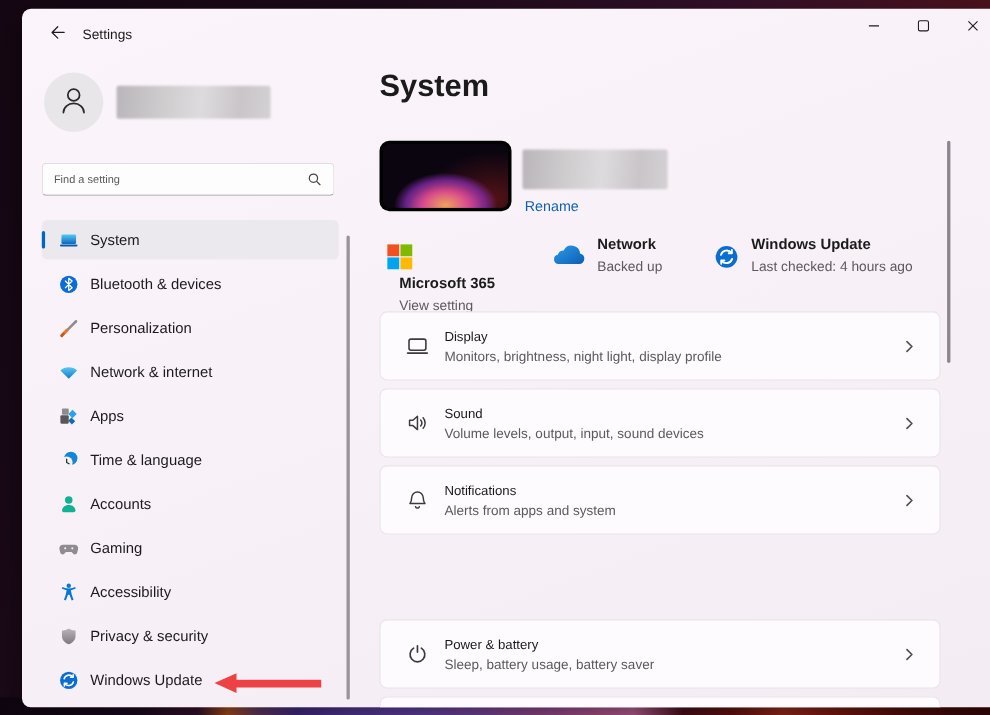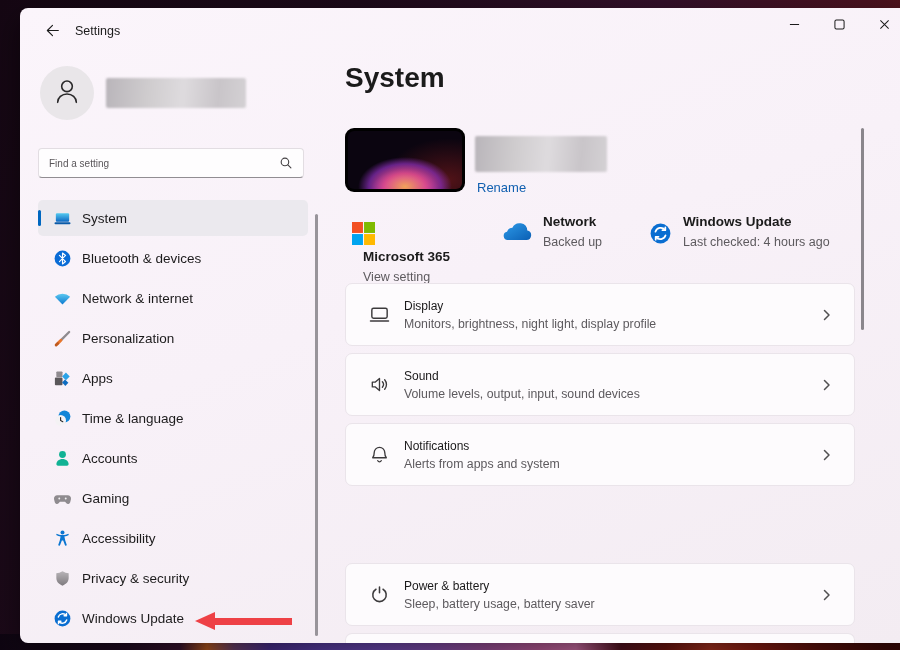--- a/index.html
+++ b/index.html
@@ -154,41 +154,41 @@
             <circle cx="10" cy="10" r="8.3" fill="#0a6cd6"></circle>
             <path d="M6.8 6.8 L13.2 13.2 L10 15.8 V4.2 L13.2 6.8 L6.8 13.2" fill="none" stroke="#fff" stroke-width="1.2" stroke-linejoin="round" stroke-linecap="round"></path>
           </svg>
       </span>
       <span class="nav-label">Bluetooth &amp; devices</span>
     </div>
 
     <div class="nav-item">
       <span class="nav-ico">
         <svg width="19" height="19" viewBox="0 0 20 20">
+            <path d="M17 3.2 L9 11.2" stroke="#8f8b8f" stroke-width="2.4" stroke-linecap="round"></path>
+            <path d="M8.4 11.8 L5.6 14.6" stroke="#e8762c" stroke-width="3" stroke-linecap="round"></path>
+            <path d="M4.8 15.4 l-1.5 1.5" stroke="#c05a1e" stroke-width="3" stroke-linecap="round"></path>
+          </svg>
+      </span>
+      <span class="nav-label">Personalization</span>
+    </div>
+
+    <div class="nav-item">
+      <span class="nav-ico">
+        <svg width="19" height="19" viewBox="0 0 20 20">
             <defs>
               <linearGradient id="gwifi" x1="0" y1="0" x2="0" y2="1">
                 <stop offset="0" stop-color="#5bc7f0"></stop>
                 <stop offset="1" stop-color="#0d7ad0"></stop>
               </linearGradient>
             </defs>
             <path d="M10 16.2 L2 8.2 A11.8 11.8 0 0 1 18 8.2 Z" fill="url(#gwifi)"></path>
           </svg>
       </span>
       <span class="nav-label">Network &amp; internet</span>
-    </div>
-
-    <div class="nav-item">
-      <span class="nav-ico">
-        <svg width="19" height="19" viewBox="0 0 20 20">
-            <path d="M17 3.2 L9 11.2" stroke="#8f8b8f" stroke-width="2.4" stroke-linecap="round"></path>
-            <path d="M8.4 11.8 L5.6 14.6" stroke="#e8762c" stroke-width="3" stroke-linecap="round"></path>
-            <path d="M4.8 15.4 l-1.5 1.5" stroke="#c05a1e" stroke-width="3" stroke-linecap="round"></path>
-          </svg>
-      </span>
-      <span class="nav-label">Personalization</span>
     </div>
 
     <div class="nav-item">
       <span class="nav-ico">
         <svg width="19" height="19" viewBox="0 0 20 20">
             <rect x="2" y="9" width="8" height="8" rx="1" fill="#5a575a"></rect>
             <rect x="3.5" y="2.5" width="6.5" height="6" rx="1" fill="#8f8b8f"></rect>
             <path d="M13.6 3.8 L17.6 7.8 L13.6 11.8 L9.6 7.8 Z" fill="#2aa3e8"></path>
             <path d="M12.6 11 L16.2 14.6 L13 17.8 L9.6 14.3 Z" fill="#0d6cc0"></path>
           </svg>

